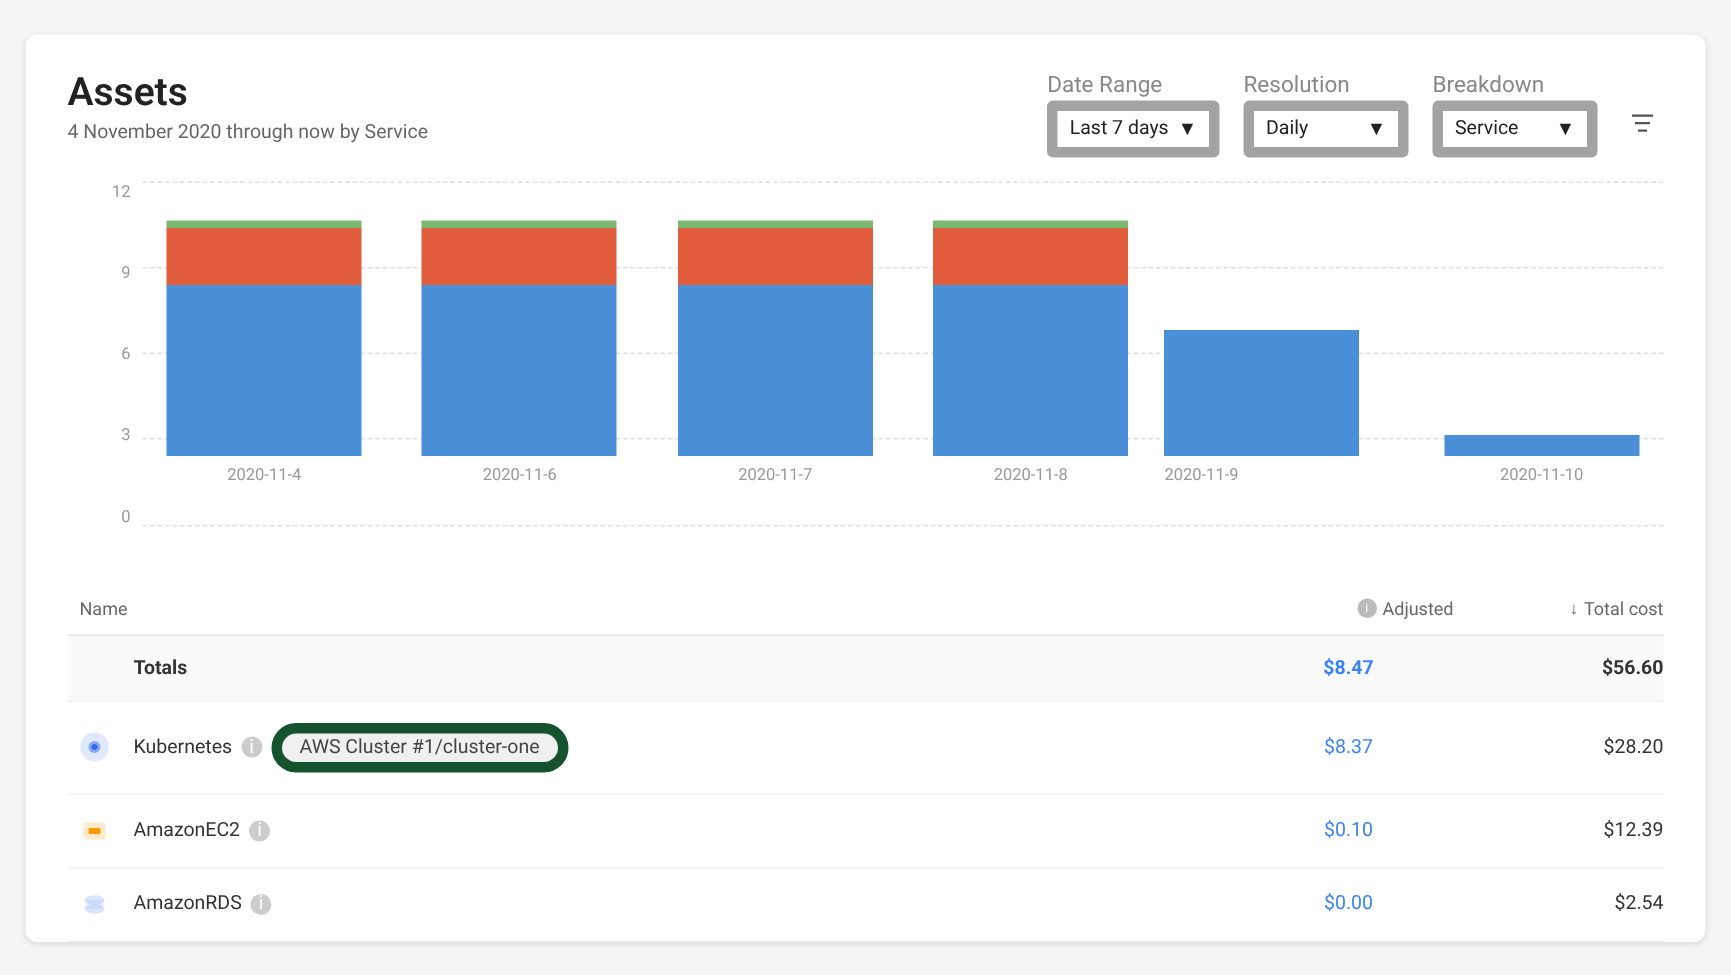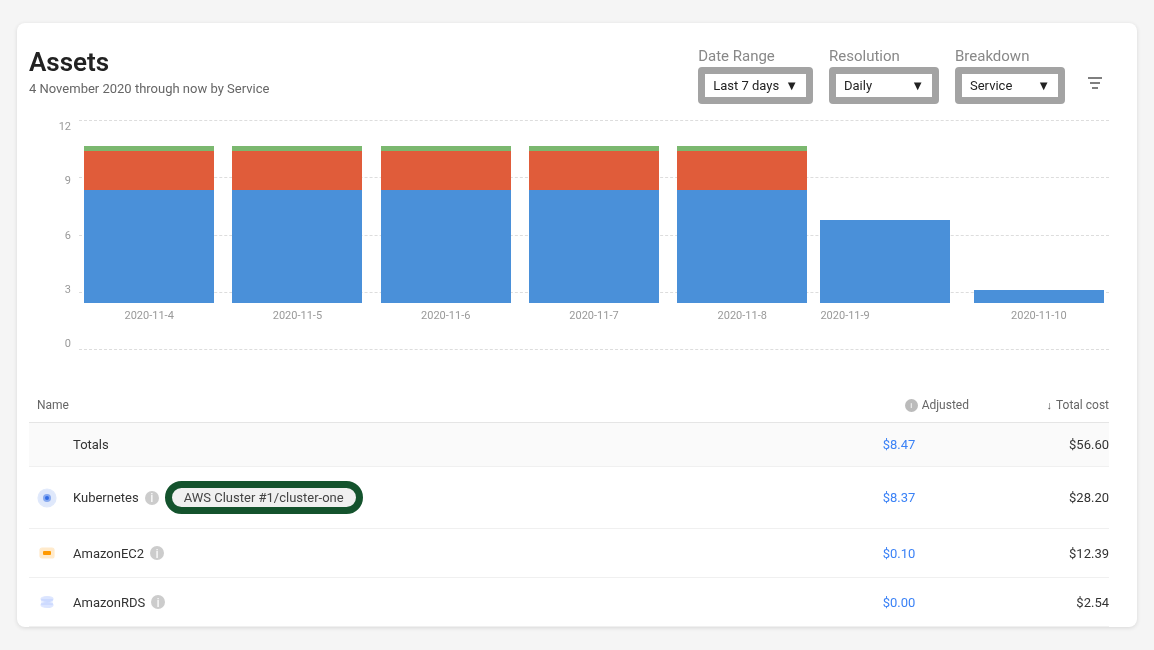--- a/index.html
+++ b/index.html
@@ -9,21 +9,21 @@
       display: flex;
       align-items: center;
       justify-content: center;
       min-height: 100vh;
     }
     .card {
       background: #fff;
       border-radius: 8px;
       box-shadow: 0 1px 4px rgba(0,0,0,0.12);
       width: 1120px;
-      padding: 24px 28px 0 12px;
+      padding: 24px 28px 0 28px;
       overflow: hidden;
     }
     .header {
       display: flex;
       align-items: flex-start;
       justify-content: space-between;
       margin-bottom: 16px;
     }
     .title-block {}
     .title {
@@ -156,21 +156,21 @@
     .col-totalcost { width: 140px; text-align: right; display: flex; align-items: center; justify-content: flex-end; gap: 4px; }
     .table-row {
       display: flex;
       align-items: center;
       padding: 14px 0;
       border-bottom: 1px solid #f0f0f0;
       font-size: 13px;
       color: #333;
     }
     .table-row.totals-row {
-      font-weight: 400;
+      font-weight: 700;
       background: #fafafa;
     }
     .row-icon {
       width: 36px;
       display: flex;
       align-items: center;
       justify-content: center;
       color: #555;
       font-size: 16px;
     }
@@ -290,28 +290,20 @@
               <div style="background: rgb(123, 184, 111); height: 5px; width: 100%;"></div>
             </div>
             <div class="bar-label">2020-11-4</div>
           </div>
           <div class="bar-group" style="flex: 1 1 0%; display: flex; flex-direction: column; align-items: center;">
             <div class="bar-stack" style="width: 100%; max-width: 130px; display: flex; flex-direction: column-reverse;">
               <div style="background: rgb(74, 144, 217); height: 113.333px; width: 100%;"></div>
               <div style="background: rgb(224, 92, 58); height: 38.3333px; width: 100%;"></div>
               <div style="background: rgb(123, 184, 111); height: 5px; width: 100%;"></div>
             </div>
-            <div class="bar-label">2020-11-5</div>
-          </div>
-          <div class="bar-group" style="flex: 1 1 0%; display: flex; flex-direction: column; align-items: center;">
-            <div class="bar-stack" style="width: 100%; max-width: 130px; display: flex; flex-direction: column-reverse;">
-              <div style="background: rgb(74, 144, 217); height: 113.333px; width: 100%;"></div>
-              <div style="background: rgb(224, 92, 58); height: 38.3333px; width: 100%;"></div>
-              <div style="background: rgb(123, 184, 111); height: 5px; width: 100%;"></div>
-            </div>
             <div class="bar-label">2020-11-6</div>
           </div>
           <div class="bar-group" style="flex: 1 1 0%; display: flex; flex-direction: column; align-items: center;">
             <div class="bar-stack" style="width: 100%; max-width: 130px; display: flex; flex-direction: column-reverse;">
               <div style="background: rgb(74, 144, 217); height: 113.333px; width: 100%;"></div>
               <div style="background: rgb(224, 92, 58); height: 38.3333px; width: 100%;"></div>
               <div style="background: rgb(123, 184, 111); height: 5px; width: 100%;"></div>
             </div>
             <div class="bar-label">2020-11-7</div>
           </div>

